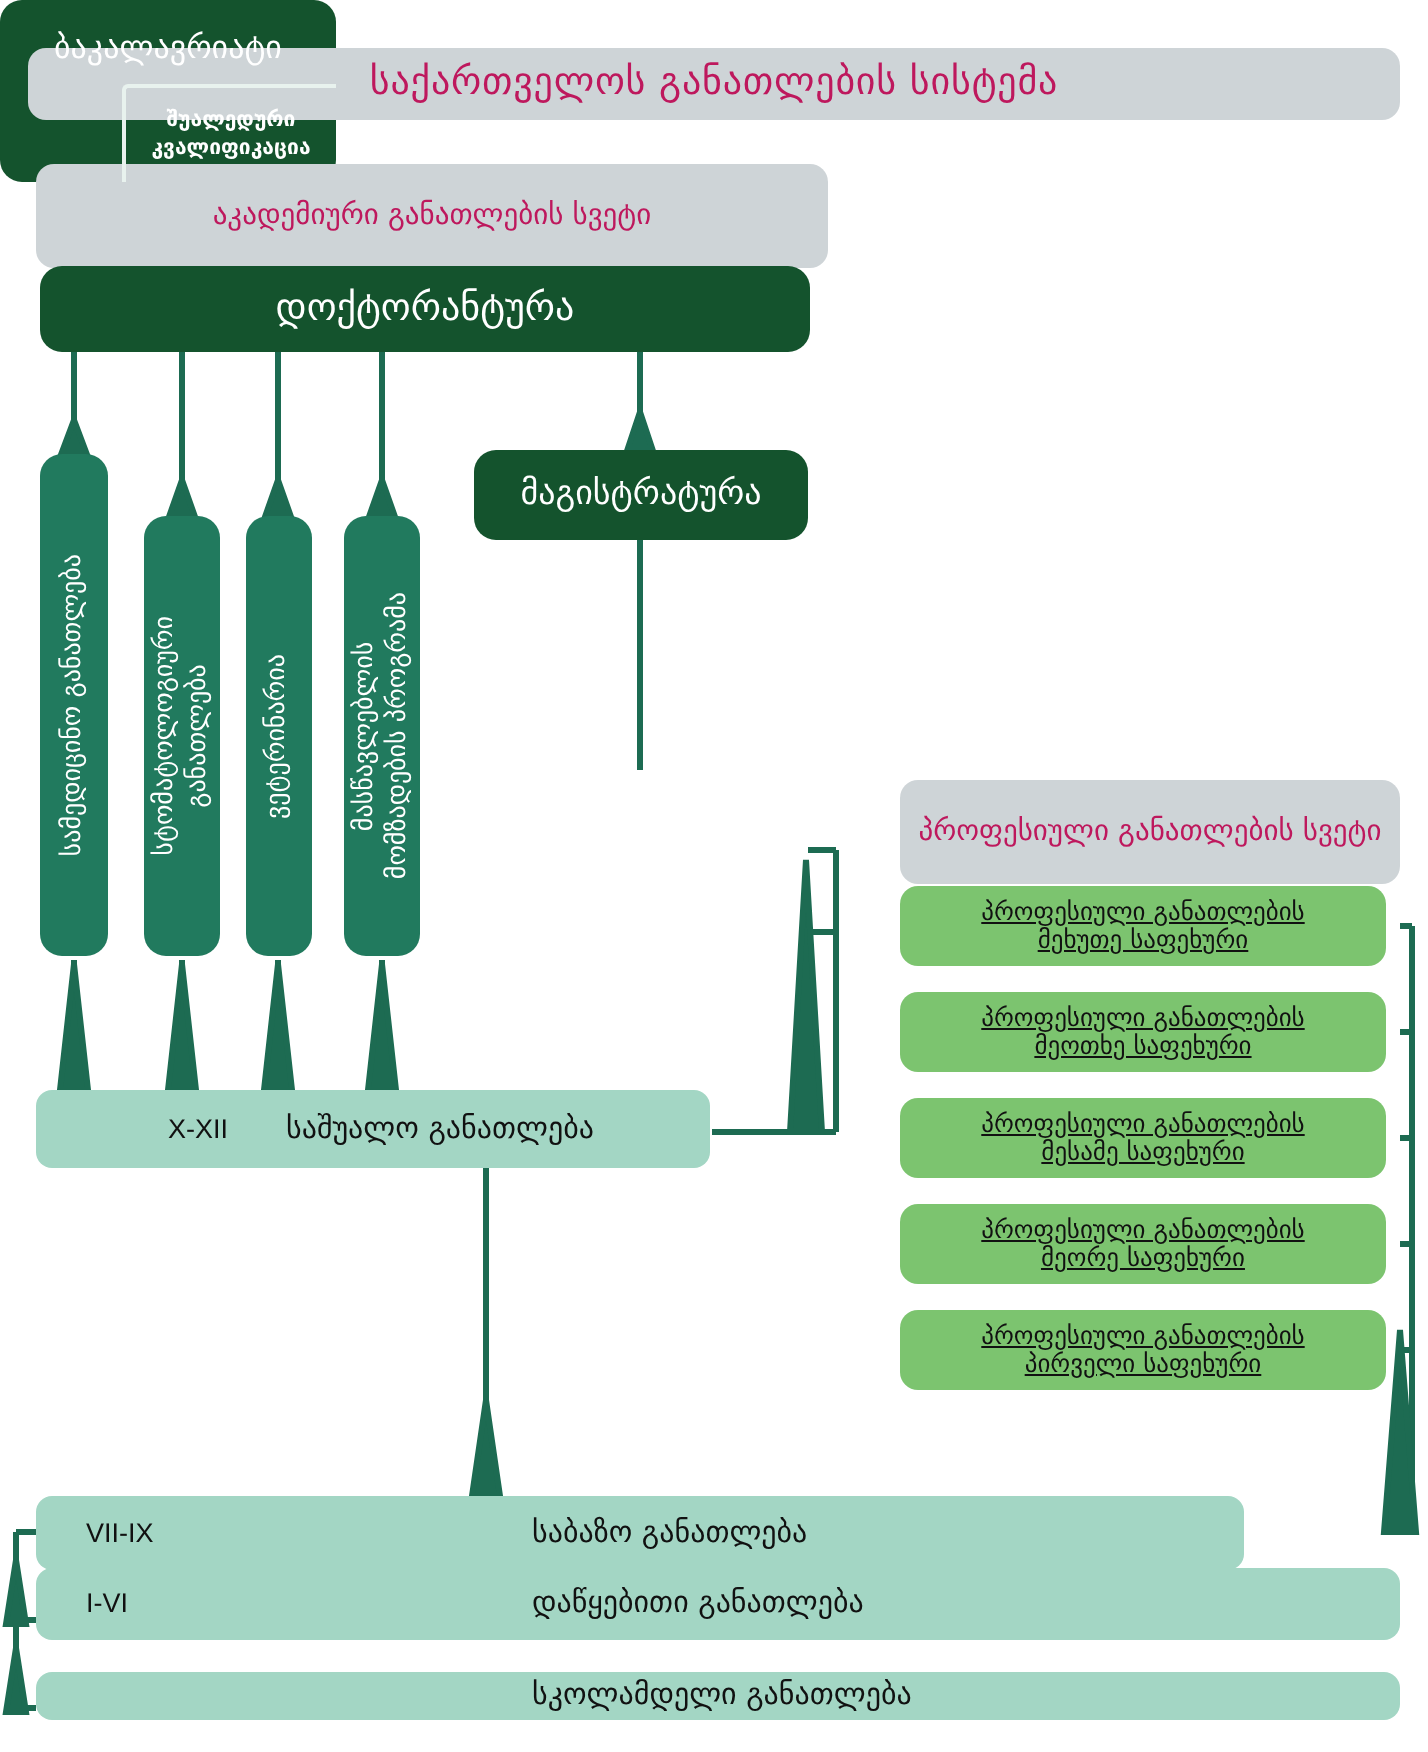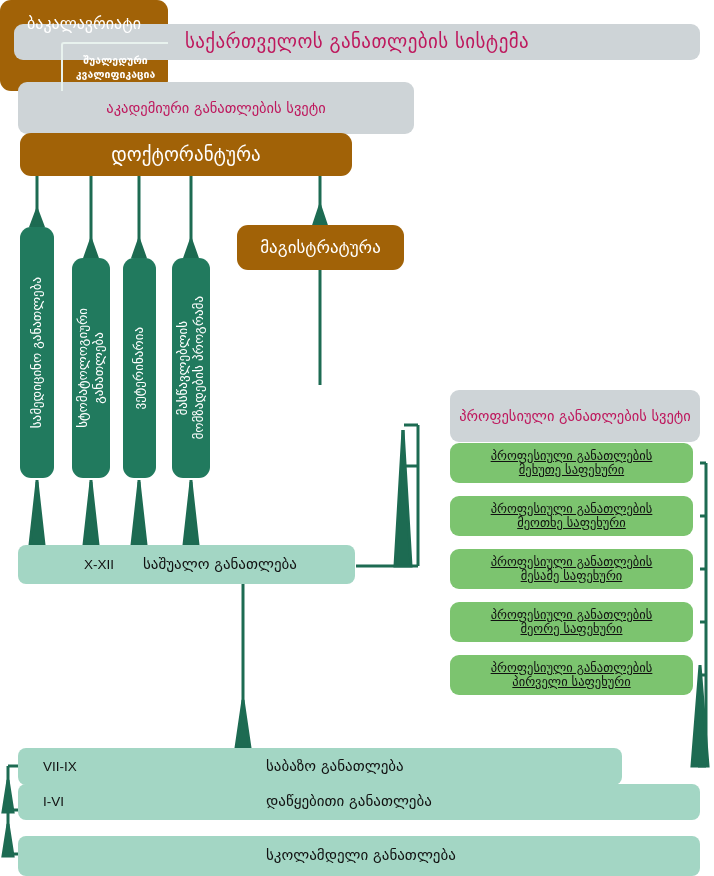--- a/index.html
+++ b/index.html
@@ -7,31 +7,31 @@
        font-family:"DejaVu Sans","Liberation Sans",sans-serif;}
 
   .stage{position:absolute;left:0;top:0;width:714px;height:876px;}
 
   
   .box{position:absolute;box-sizing:border-box;display:flex;
        align-items:center;justify-content:center;text-align:center;
        line-height:1.15;}
 
   .gray{background:#ced4d7;color:#be185d;border-radius:9px;margin-top:20px;}
-  .green{background:#a16207;color:#ffffff;border-radius:11px;}
+  .green{background:#14532d;color:#ffffff;border-radius:11px;}
   .lgreen{background:#7cc46f;color:#111111;border-radius:9px;text-decoration:underline;}
   .teal{background:#a3d6c4;color:#111111;border-radius:8px;}
 
   
   #title{left:14px;top:4px;width:686px;height:36px;font-size:19px;letter-spacing:.4px;}
   #acad-pillar{left:18px;top:62px;width:396px;height:52px;font-size:14.5px;padding:0 14px;}
   #prof-pillar{left:450px;top:370px;width:250px;height:52px;font-size:14.5px;padding:0 6px;}
 
   
-  #doctorate{left:20px;top:133px;width:332px;height:43px;font-size:19px;}
+  #doctorate{left:20px;top:133px;width:385px;height:43px;font-size:19px;}
   #masters{left:237px;top:225px;width:167px;height:45px;font-size:17px;}
 
   #bachelor{left:236px;top:387px;width:168px;height:91px;border-radius:11px;
             display:block;padding:0;}
   #bachelor .bach-label{position:absolute;left:0;top:8px;width:168px;height:30px;
             display:flex;align-items:center;justify-content:center;font-size:16px;color:#fff;}
   #bachelor .sub{position:absolute;left:61px;top:42px;width:107px;height:49px;
             border:2px solid #e8f2ee;border-right:none;border-bottom:none;
             box-sizing:border-box;display:flex;align-items:center;justify-content:center;
             text-align:center;font-size:10.5px;color:#ffffff;line-height:1.25;
@@ -46,21 +46,21 @@
 
   #v1{left:20px;top:227px;width:34px;height:251px;}
   #v2{left:72px;top:258px;width:38px;height:220px;}
   #v3{left:123px;top:258px;width:33px;height:220px;}
   #v4{left:172px;top:258px;width:38px;height:220px;}
 
   
   #lvl-x{left:18px;top:545px;width:337px;height:39px;}
   #lvl-7{left:18px;top:748px;width:604px;height:37px;}
   #lvl-1{left:18px;top:784px;width:682px;height:36px;}
-  #lvl-0{left:18px;top:836px;width:682px;height:40px;}
+  #lvl-0{left:18px;top:836px;width:682px;height:24px;}
 
   .bar-roman{position:absolute;font-size:13.5px;color:#111;font-family:"Liberation Sans",sans-serif;}
   .bar-title{position:absolute;font-size:15px;color:#111;}
 
   
   .pbox{position:absolute;left:450px;width:243px;height:40px;font-size:12.5px;padding:0 6px;}
   #p5{top:443px;} #p4{top:496px;} #p3{top:549px;} #p2{top:602px;} #p1{top:655px;}
 
   
   svg.wires{position:absolute;left:0;top:0;width:714px;height:876px;

